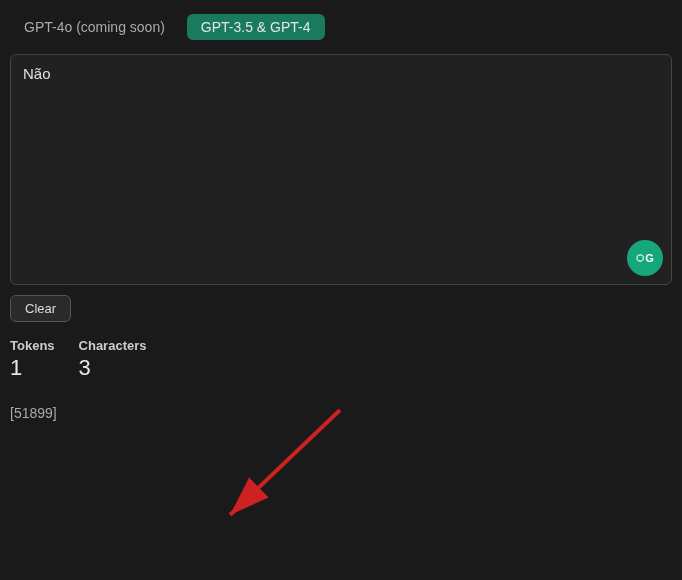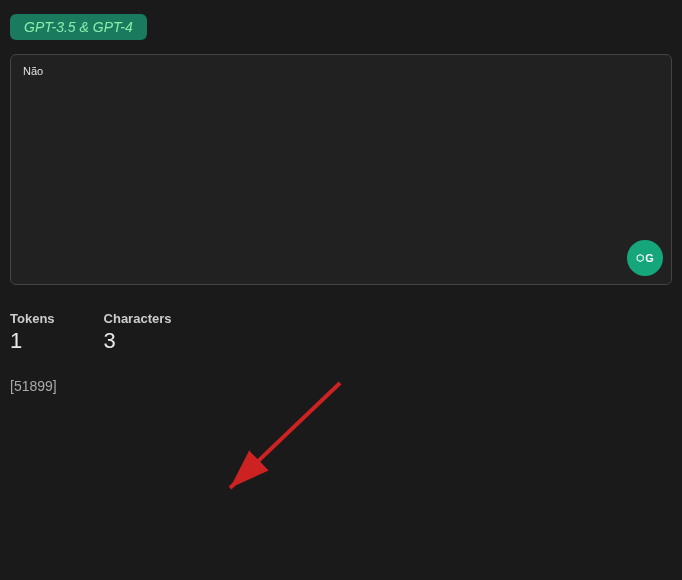--- a/index.html
+++ b/index.html
@@ -27,43 +27,42 @@
       border-radius: 6px;
       font-size: 14px;
       cursor: pointer;
       border: none;
       background: transparent;
       color: #aaa;
     }
 
     .tab.active {
       background-color: #1a7a5e;
-      color: #86efac;
-      font-style: italic;
+      color: #e5e5e5;
     }
 
     
     .textarea-wrapper {
       border: 1px solid #444;
       border-radius: 6px;
       background-color: #212121;
       padding: 10px 12px 40px 12px;
       min-height: 200px;
       position: relative;
       margin-bottom: 10px;
     }
 
     .textarea-wrapper textarea {
       width: 100%;
       min-height: 175px;
       background: transparent;
       border: none;
       outline: none;
       color: #e0e0e0;
-      font-size: 11px;
+      font-size: 15px;
       resize: none;
       font-family: inherit;
     }
 
     .grammarly-icon {
       position: absolute;
       bottom: 8px;
       right: 8px;
       width: 36px;
       height: 36px;
@@ -98,21 +97,21 @@
       font-size: 13px;
       cursor: pointer;
       border: 1px solid #555;
       background: #2a2a2a;
       color: #ddd;
     }
 
     
     .stats {
       display: flex;
-      gap: 49px;
+      gap: 24px;
       margin-bottom: 12px;
     }
 
     .stat-group {
       display: flex;
       flex-direction: column;
       gap: 2px;
     }
 
     .stat-label {
@@ -146,34 +145,36 @@
     .red-arrow {
       position: absolute;
       left: 160px;
       top: -100px;
     }
   </style>
 </head>
 <body>
 
 <div class="tabs">
+  <button class="tab">GPT-4o (coming soon)</button>
   <button class="tab active">GPT-3.5 &amp; GPT-4</button>
 </div>
 
 <div class="textarea-wrapper">
   <textarea style="">Não</textarea>
   <div class="grammarly-icon">
     <div class="grammarly-icon-inner">
       <span style="font-size:9px;">⬡</span>
         <span style="font-weight:700;">G</span>
     </div>
   </div>
 </div>
 
 <div class="action-buttons">
+  <button class="btn">Clear</button>
 </div>
 
 <div class="stats">
   <div class="stat-group">
     <span class="stat-label">Tokens</span>
     <span class="stat-value">1</span>
   </div>
   <div class="stat-group">
     <span class="stat-label">Characters</span>
     <span class="stat-value">3</span>

